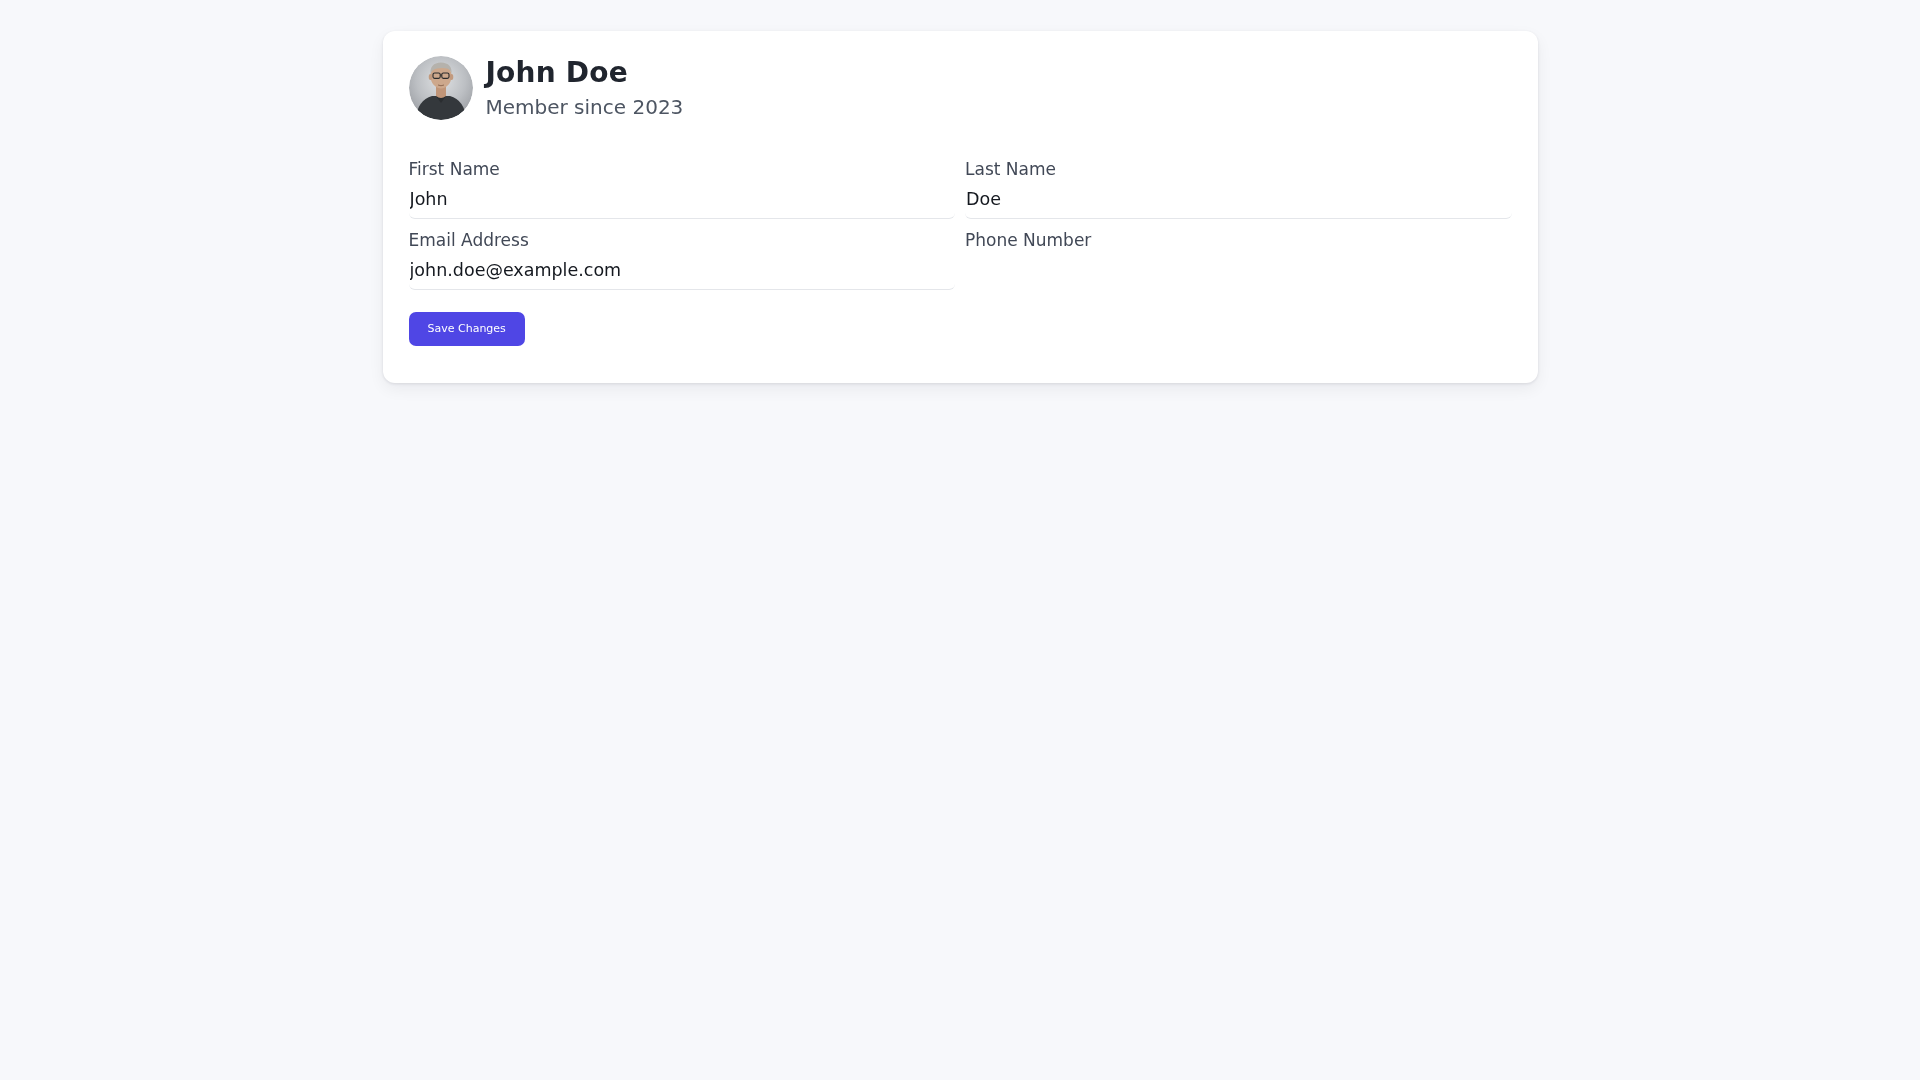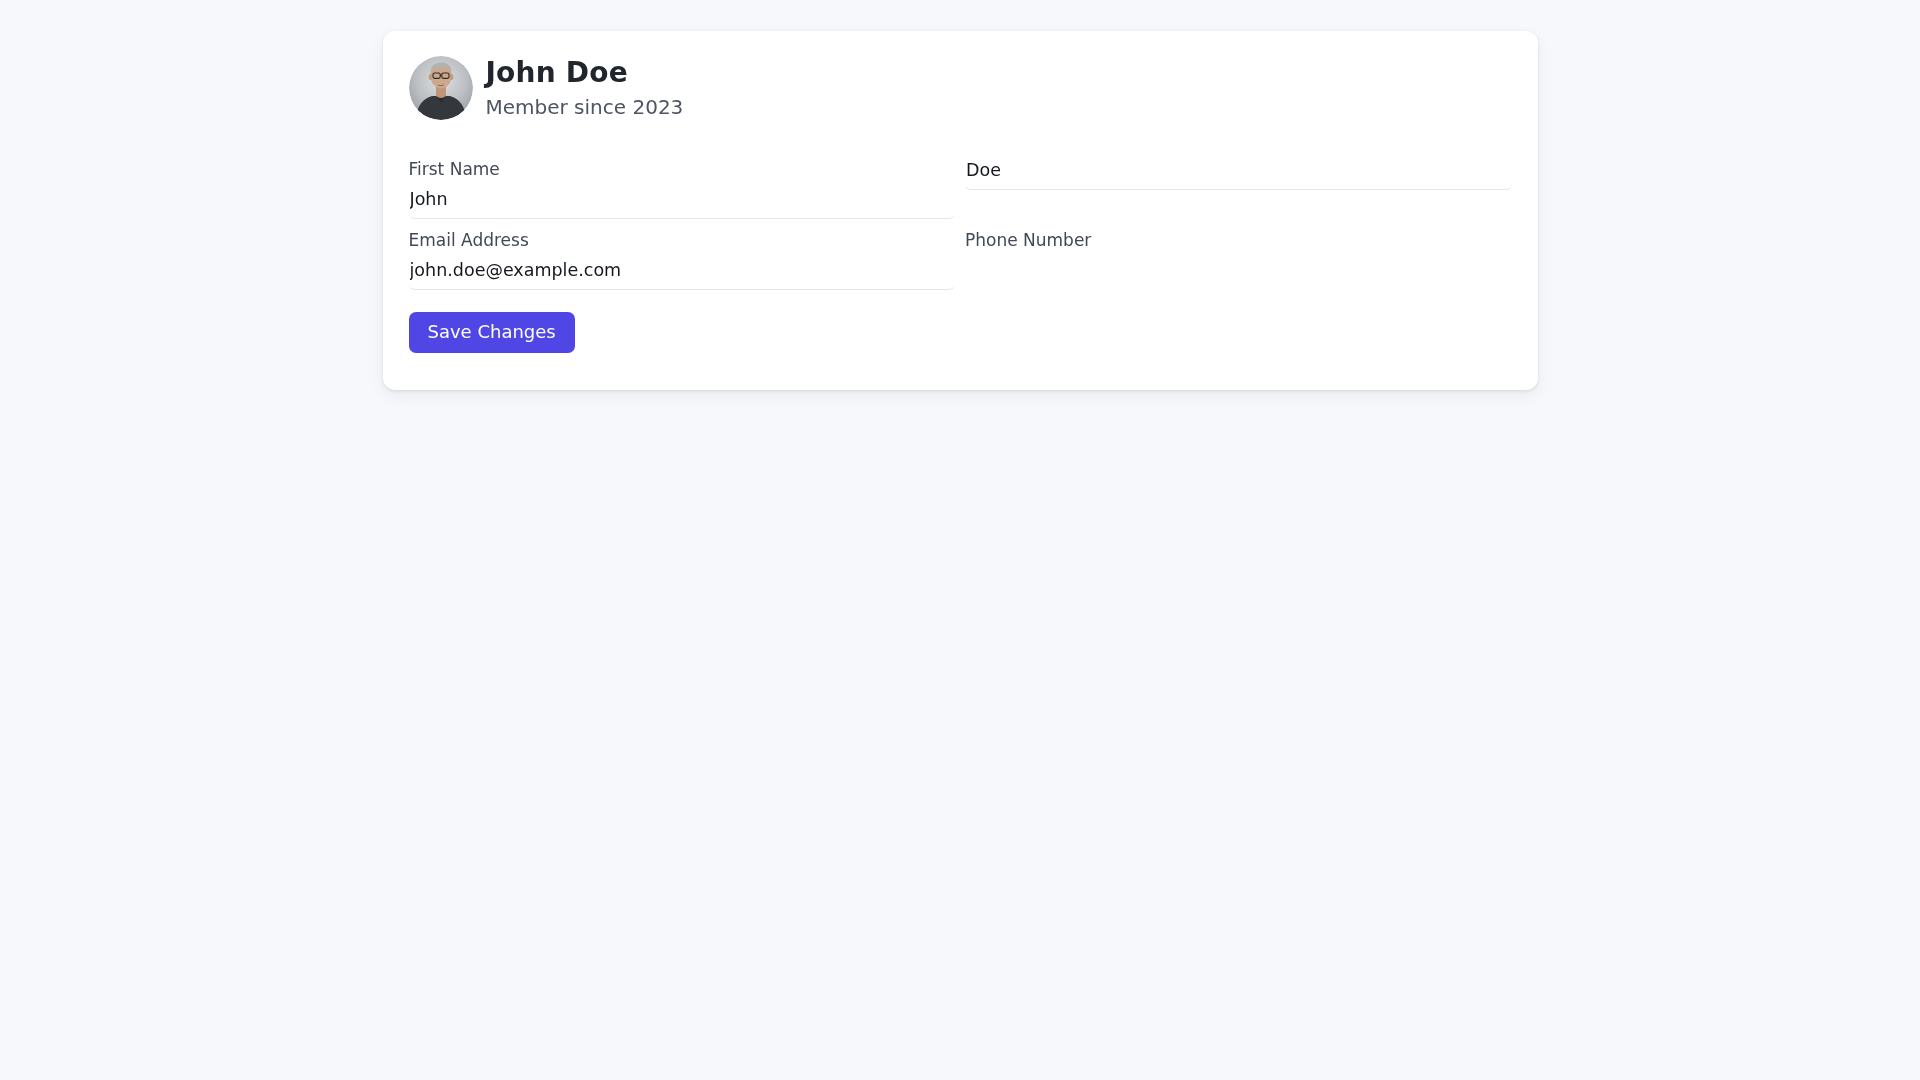--- a/index.html
+++ b/index.html
@@ -73,21 +73,21 @@
     background: transparent;
     outline: none;
     width: 100%;
   }
   .save-btn {
     margin-top: 22px;
     appearance: none; border: none; cursor: pointer;
     font-family: inherit;
     background: #4f46e5;
     color: #ffffff;
-    font-size: 18px;
+    font-size: 11px;
     padding: 11px 19px;
     border-radius: 7px;
     line-height: 1.05;
     display: inline-block;
   }
 </style>
 </head>
 <body>
 
 <div class="card">
@@ -134,20 +134,21 @@
     </div>
   </div>
 
 
   <div class="form-grid">
       <div class="field">
         <label>First Name</label>
         <input type="text" value="John" style="">
       </div>
       <div class="field">
+        <label>Last Name</label>
         <input type="text" value="Doe" style="">
       </div>
       <div class="field">
         <label>Email Address</label>
         <input type="text" value="john.doe@example.com" style="">
       </div>
       <div class="field">
         <label>Phone Number</label>
       </div>
     </div>

